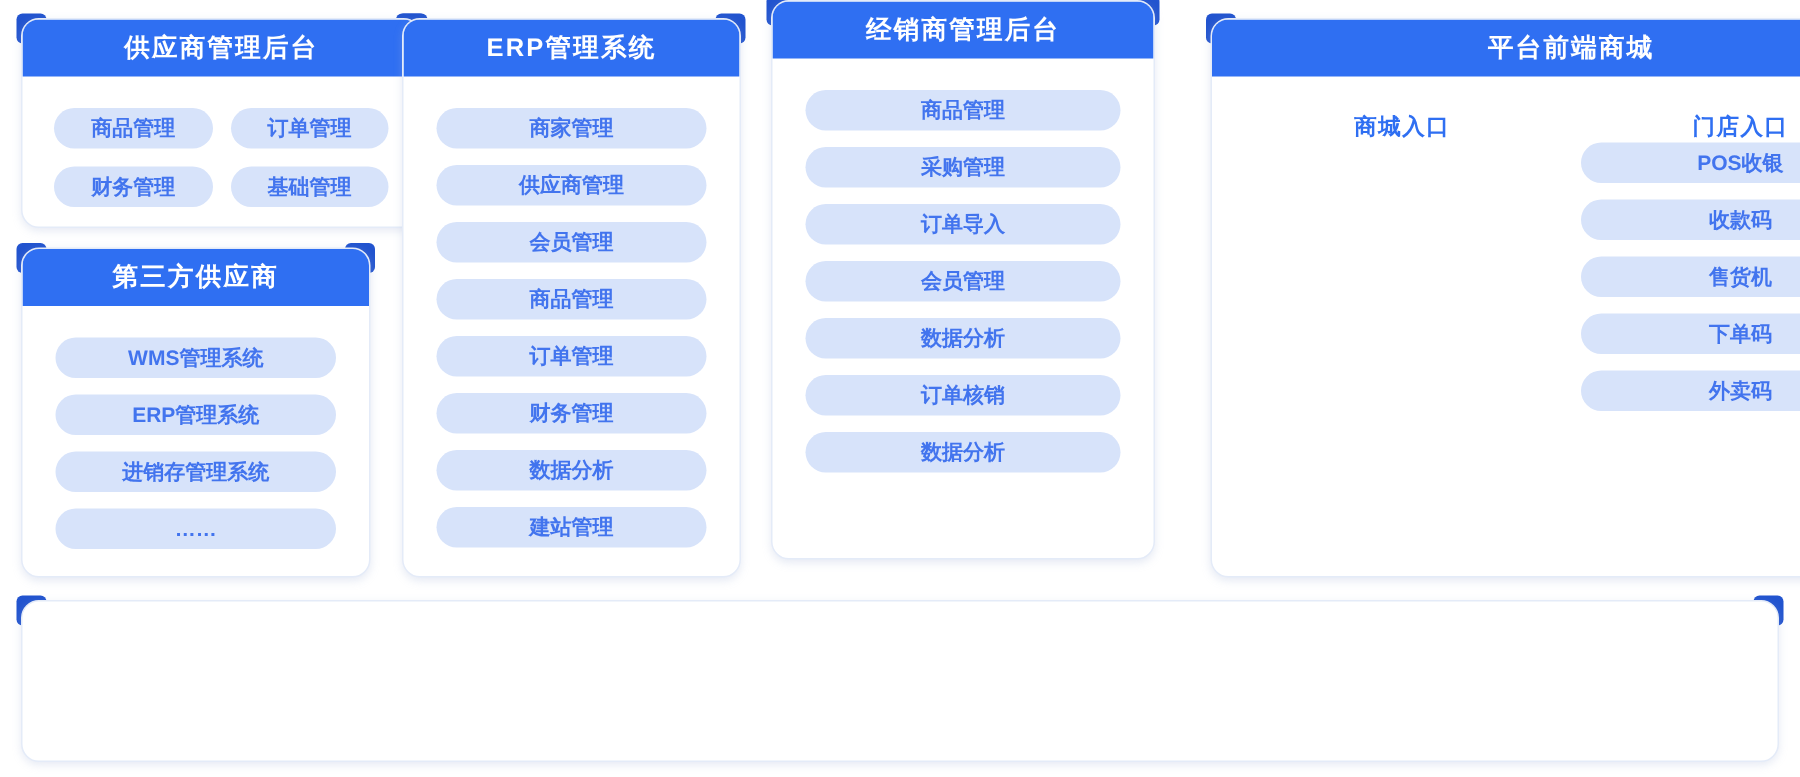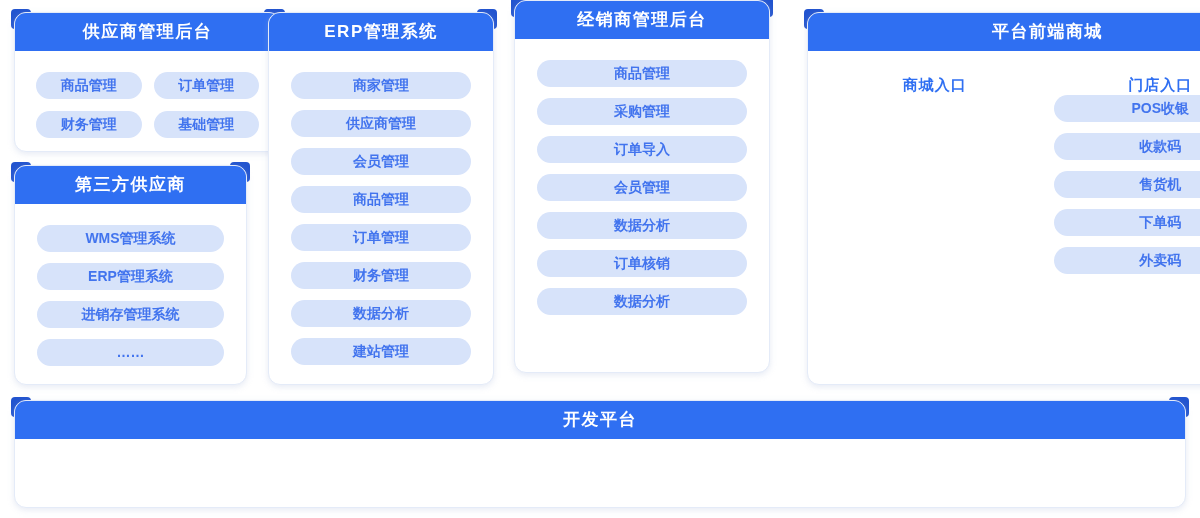--- a/index.html
+++ b/index.html
@@ -180,17 +180,16 @@
               <div class="pill">下单码</div>
               <div class="pill">外卖码</div>
             </div>
         </div>
       </div>
     </div>
   </div>
 
   <div class="card card-dev">
     <div class="card-inner">
-      <div class="card-header">开发平台</div>
     </div>
   </div>
 
 </div>
 
 </body></html>

